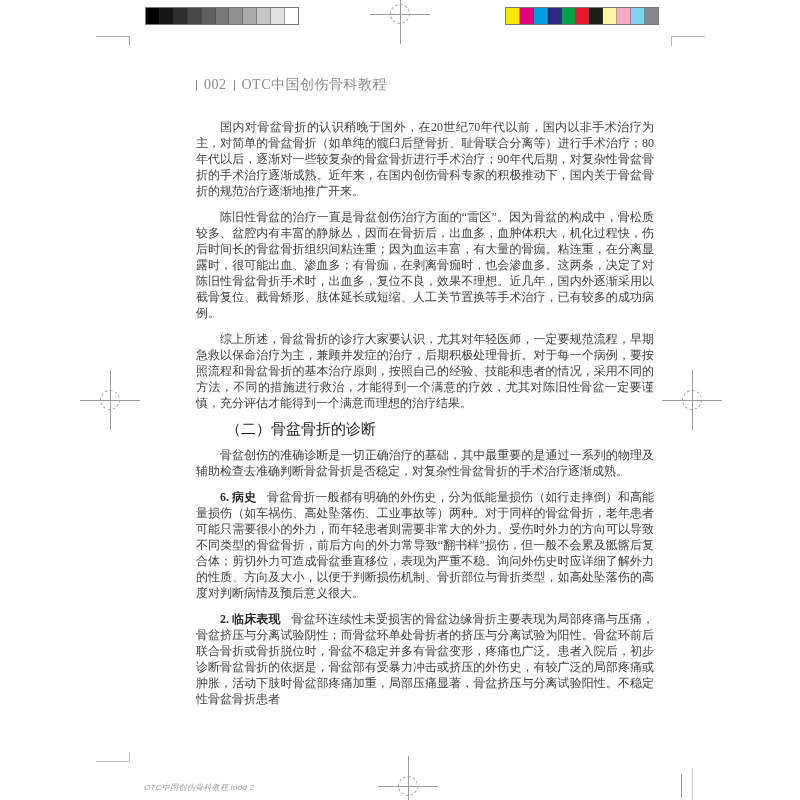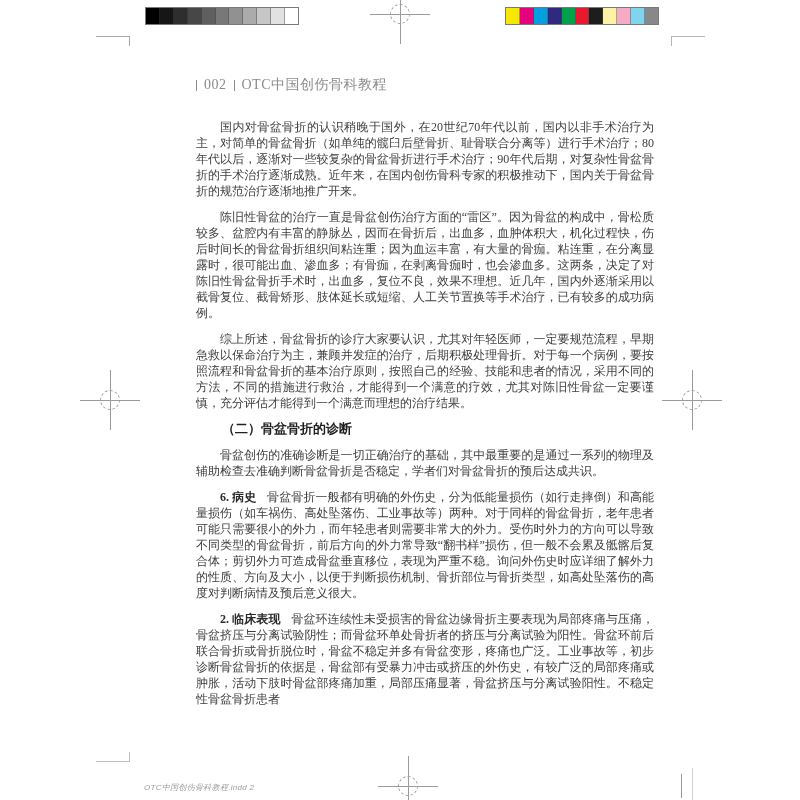--- a/index.html
+++ b/index.html
@@ -44,21 +44,21 @@
   .runhead .vbar{display:inline-block;width:1px;height:11px;background:#8b8b8b;margin:0 7px;}
   .runhead .vbar:first-child{margin-left:0;}
   
   .textblock{
     position:absolute;left:186px;top:109px;width:478px;
     font-size:12px;line-height:16px;color:#3d3d3d;
     text-align:justify;
   }
   .textblock p{margin:10px;text-indent:2em;}
   .sec-heading{
-    font-weight:bold;color:#1f1f1f;font-size:13px;
+    font-weight:normal;color:#1f1f1f;font-size:15px;
     margin:9px 0 13px 0;text-indent:2em;
   }
   .item-label{font-weight:bold;color:#2a2a2a;margin-right:.9em;}
   
   .slug{position:absolute;font-size:8px;color:#9d9d9d;
     font-family:"Liberation Sans","DejaVu Sans",sans-serif;letter-spacing:.3px;}
   #slug-file{left:144px;top:782px;font-style:italic;}
   #slug-time{left:602px;top:783px;margin-top:20px;}
 </style>
 </head>
@@ -123,19 +123,19 @@
   <span>002</span>
   <span class="vbar"></span>
   <span>OTC中国创伤骨科教程</span>
 </div>
 
 <div class="textblock">
   <p>国内对骨盆骨折的认识稍晚于国外，在20世纪70年代以前，国内以非手术治疗为主，对简单的骨盆骨折（如单纯的髋臼后壁骨折、耻骨联合分离等）进行手术治疗；80年代以后，逐渐对一些较复杂的骨盆骨折进行手术治疗；90年代后期，对复杂性骨盆骨折的手术治疗逐渐成熟。近年来，在国内创伤骨科专家的积极推动下，国内关于骨盆骨折的规范治疗逐渐地推广开来。</p>
   <p>陈旧性骨盆的治疗一直是骨盆创伤治疗方面的“雷区”。因为骨盆的构成中，骨松质较多、盆腔内有丰富的静脉丛，因而在骨折后，出血多，血肿体积大，机化过程快，伤后时间长的骨盆骨折组织间粘连重；因为血运丰富，有大量的骨痂。粘连重，在分离显露时，很可能出血、渗血多；有骨痂，在剥离骨痂时，也会渗血多。这两条，决定了对陈旧性骨盆骨折手术时，出血多，复位不良，效果不理想。近几年，国内外逐渐采用以截骨复位、截骨矫形、肢体延长或短缩、人工关节置换等手术治疗，已有较多的成功病例。</p>
   <p>综上所述，骨盆骨折的诊疗大家要认识，尤其对年轻医师，一定要规范流程，早期急救以保命治疗为主，兼顾并发症的治疗，后期积极处理骨折。对于每一个病例，要按照流程和骨盆骨折的基本治疗原则，按照自己的经验、技能和患者的情况，采用不同的方法，不同的措施进行救治，才能得到一个满意的疗效，尤其对陈旧性骨盆一定要谨慎，充分评估才能得到一个满意而理想的治疗结果。</p>
   <p class="sec-heading">（二）骨盆骨折的诊断</p>
-  <p>骨盆创伤的准确诊断是一切正确治疗的基础，其中最重要的是通过一系列的物理及辅助检查去准确判断骨盆骨折是否稳定，学者们对骨盆骨折的预后达成共识。</p>
+  <p>骨盆创伤的准确诊断是一切正确治疗的基础，其中最重要的是通过一系列的物理及辅助检查去准确判断骨盆骨折是否稳定，对复杂性骨盆骨折的手术治疗逐渐成熟。</p>
   <p><b class="item-label">6. 病史</b><span>骨盆骨折一般都有明确的外伤史，分为低能量损伤（如行走摔倒）和高能量损伤（如车祸伤、高处坠落伤、工业事故等）两种。对于同样的骨盆骨折，老年患者可能只需要很小的外力，而年轻患者则需要非常大的外力。受伤时外力的方向可以导致不同类型的骨盆骨折，前后方向的外力常导致“翻书样”损伤，但一般不会累及骶髂后复合体；剪切外力可造成骨盆垂直移位，表现为严重不稳。询问外伤史时应详细了解外力的性质、方向及大小，以便于判断损伤机制、骨折部位与骨折类型，如高处坠落伤的高度对判断病情及预后意义很大。</span></p>
-  <p><b class="item-label">2. 临床表现</b><span>骨盆环连续性未受损害的骨盆边缘骨折主要表现为局部疼痛与压痛，骨盆挤压与分离试验阴性；而骨盆环单处骨折者的挤压与分离试验为阳性。骨盆环前后联合骨折或骨折脱位时，骨盆不稳定并多有骨盆变形，疼痛也广泛。工业事故等，初步诊断骨盆骨折的依据是，骨盆部有受暴力冲击或挤压的外伤史，有较广泛的局部疼痛或肿胀，活动下肢时骨盆部疼痛加重，局部压痛显著，骨盆挤压与分离试验阳性。不稳定性骨盆骨折患者</span></p>
+  <p><b class="item-label">2. 临床表现</b><span>骨盆环连续性未受损害的骨盆边缘骨折主要表现为局部疼痛与压痛，骨盆挤压与分离试验阴性；而骨盆环单处骨折者的挤压与分离试验为阳性。骨盆环前后联合骨折或骨折脱位时，骨盆不稳定并多有骨盆变形，疼痛也广泛。患者入院后，初步诊断骨盆骨折的依据是，骨盆部有受暴力冲击或挤压的外伤史，有较广泛的局部疼痛或肿胀，活动下肢时骨盆部疼痛加重，局部压痛显著，骨盆挤压与分离试验阳性。不稳定性骨盆骨折患者</span></p>
 </div>
 
 <div id="slug-file" class="slug">OTC中国创伤骨科教程.indd   2</div>
 <div id="slug-time" class="slug">2020/1/21   11:17:09</div>
 
 </body></html>

